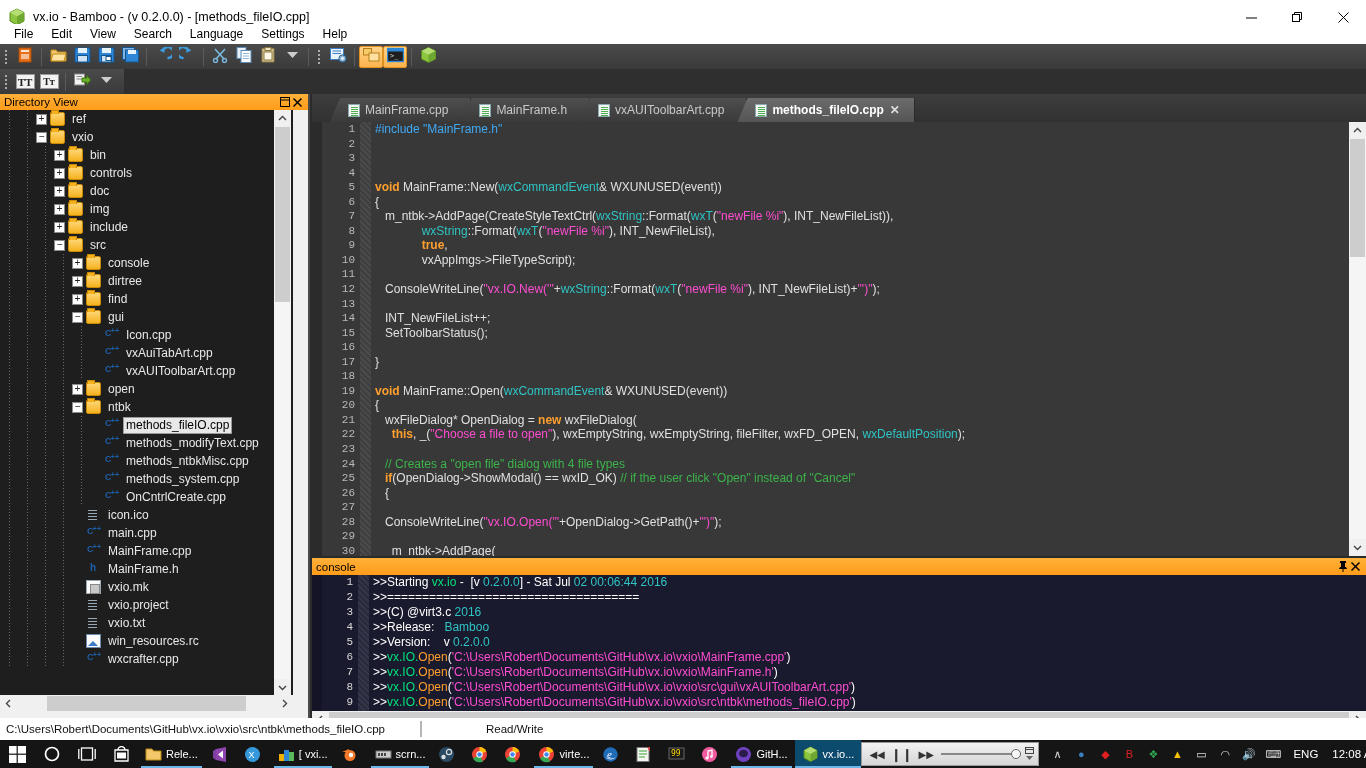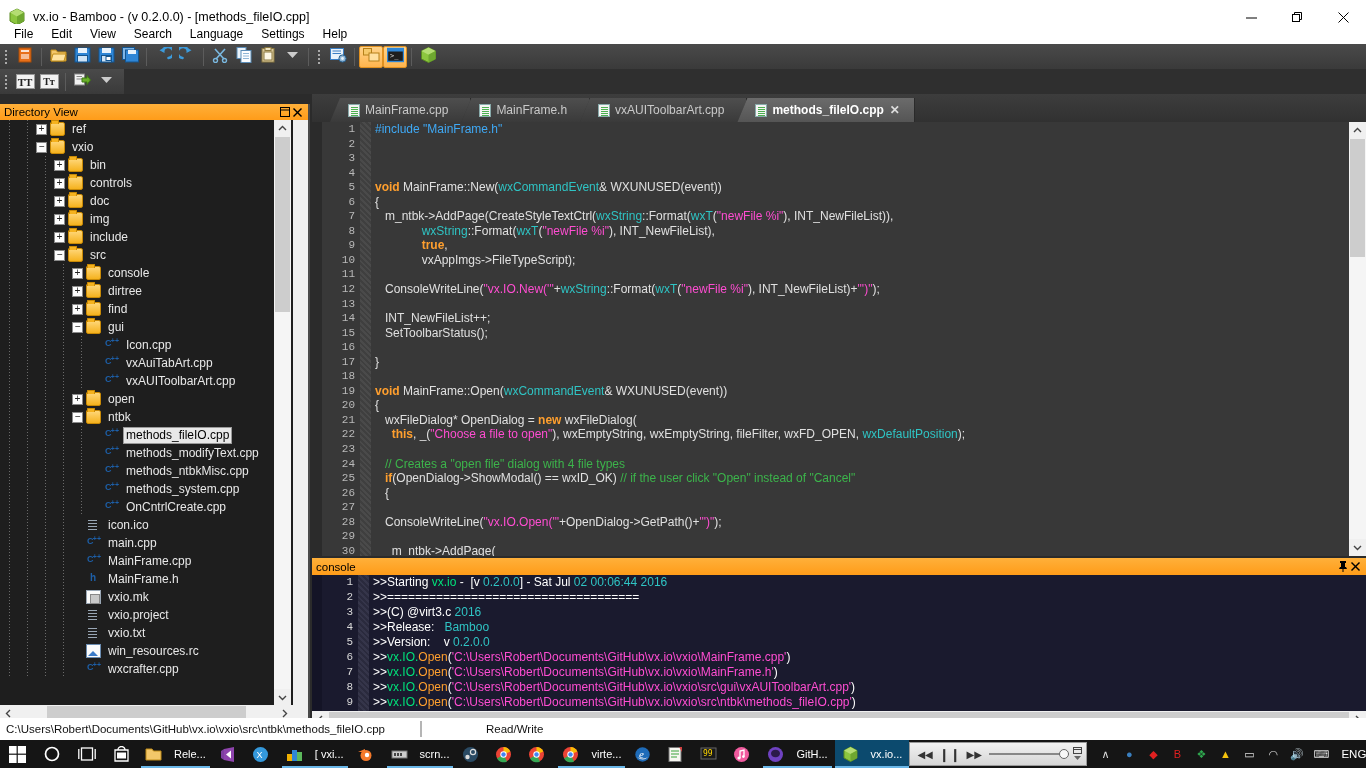--- a/index.html
+++ b/index.html
@@ -39,21 +39,21 @@
   #toolbar2 .tb-strip { background:linear-gradient(#4a4a4a,#3a3a3a); height:25px; display:flex; align-items:center; }
   .tb-grip { width:7px; height:18px; margin:0 3px; position:relative; flex:0 0 auto;}
   .tb-grip::before{content:""; position:absolute; left:2px; top:2px; width:2px; height:2px; background:#aaa;
     box-shadow: 0 4px 0 #aaa, 0 8px 0 #aaa, 0 12px 0 #aaa;}
   .tb-sep { width:1px; height:18px; background:#5c5c5c; margin:0 4px; flex:0 0 auto; }
   .tb-btn { width:24px; height:22px; display:flex; align-items:center; justify-content:center; position:relative; flex:0 0 auto; }
   .tb-btn.active { background:linear-gradient(#ffd38a,#ffb44d); border:1px solid #e09020; border-radius:2px; }
 
   
   #dirpanel {
-    position:absolute; left:0; top:104px; width:310px; height:634px;
+    position:absolute; left:0; top:94px; width:310px; height:634px;
     background:#f0f0f0; border-right:2px solid #4a4a4a;
   }
   #dir-caption {
     height:16px; background:linear-gradient(#ffb03a,#ff9c19);
     display:flex; align-items:center; padding:0 4px;
     font-size:11.5px; color:#000; font-weight:normal;
   }
   #dir-caption .cap-title { flex:1; }
   .cap-btn { width:13px; height:13px; display:flex; align-items:center; justify-content:center; font-size:11px; color:#000; }
   #dir-tree {
@@ -138,21 +138,21 @@
 
   
   #statusbar { position:absolute; left:0; top:718px; width:1366px; height:22px; background:#ffffff;
                display:flex; align-items:center; font-size:11.5px; color:#111; }
   .st-cell { padding:0 6px; height:22px; display:flex; align-items:center; }
   .st-div { width:1px; height:16px; background:#b5b5b5; }
 
   
   #taskbar { position:absolute; left:0; top:740px; width:1366px; height:28px; background:#151515;
              display:flex; align-items:center; }
-  .tk { height:28px; display:flex; align-items:center; padding:0 5px; position:relative; color:#fff; font-size:11px;gap:8px; }
+  .tk { height:28px; display:flex; align-items:center; padding:0 5px; position:relative; color:#fff; font-size:11px; }
   .tk.running::after { content:""; position:absolute; left:3px; right:3px; bottom:0; height:2px; background:#6ab7e8; }
   .tk.focused { background:#0c4a6e;align-items:center; }
   .tk.focused::after { content:""; position:absolute; left:0; right:0; bottom:0; height:2px; background:#6ab7e8; }
   .tk-ico { width:17px; height:17px; margin-right:4px; position:relative; flex:0 0 auto; }
   .tk-lbl { white-space:nowrap; }
   #tray { margin-left:auto; display:flex; align-items:center; height:28px; }
   .tray-ico { width:20px; height:20px; margin:0 2px; position:relative; display:flex; align-items:center; justify-content:center; font-size:11px; color:#ddd; }
   #media-widget { width:178px; height:24px; background:linear-gradient(#f2f2f2,#d6d6d6); border:1px solid #999;
                   display:flex; align-items:center; padding:0 4px; margin-right:6px; }
   #clock { color:#fff; font-size:11.5px; padding:0 10px 0 6px; white-space:nowrap; }

